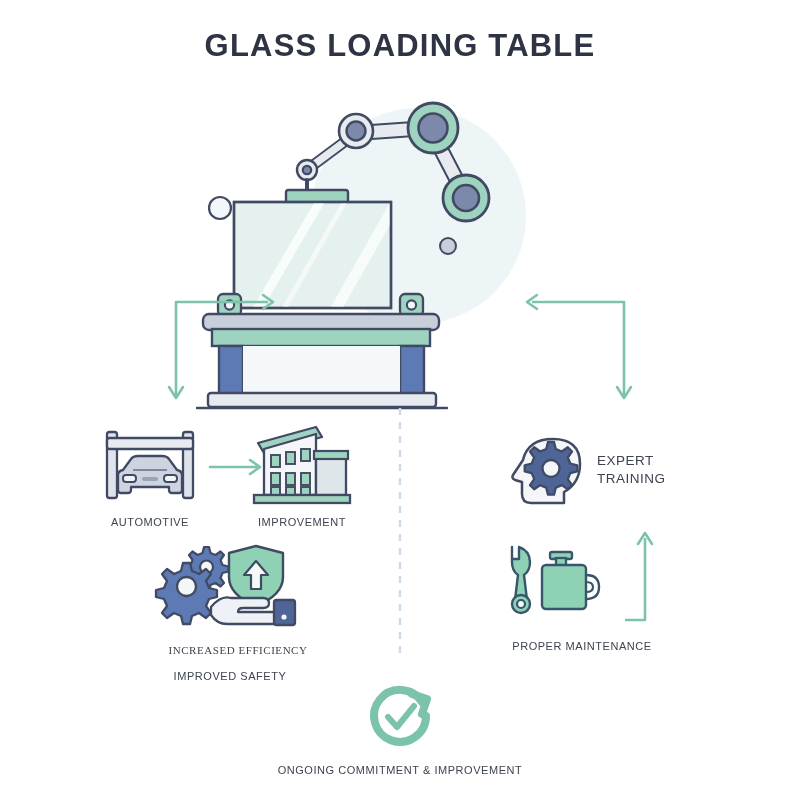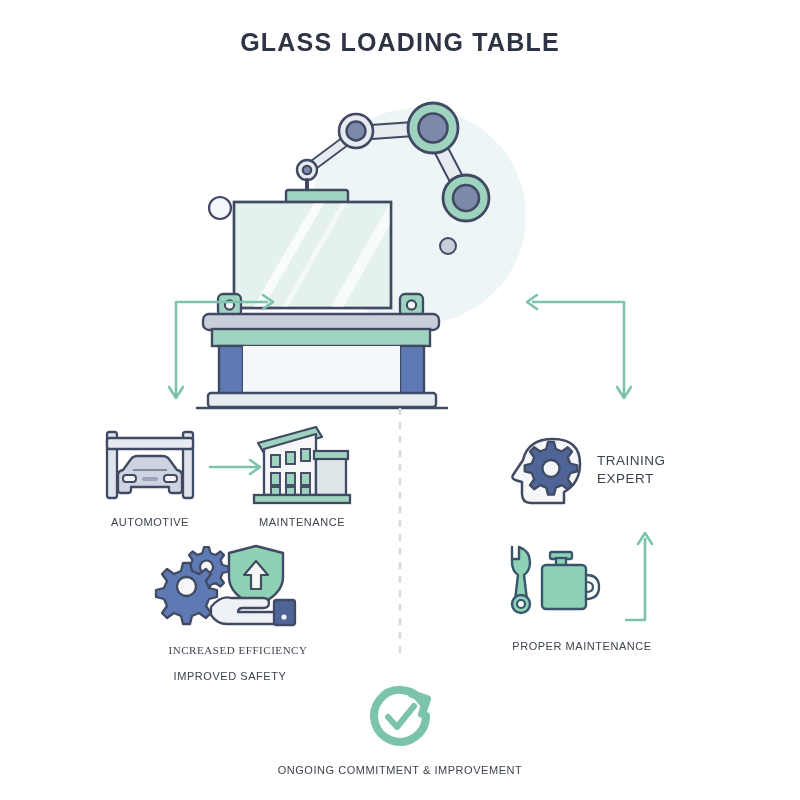--- a/index.html
+++ b/index.html
@@ -11,21 +11,21 @@
     position:relative;
     overflow:hidden;
   }
   #stage{ position:absolute; inset:0; width:800px; height:800px; }
 
   
   .title{
     position:absolute;
     top:28px; left:0; width:800px;
     text-align:center;
-    font-size:25px;
+    font-size:31px;
     font-weight:700;
     letter-spacing:1.2px;
     color:#2e3444;
   }
 
   
   .cap{
     position:absolute;
     text-align:center;
     font-size:11px;
@@ -182,21 +182,21 @@
     <rect x="53" y="24" width="9" height="12" fill="#9ed3bf" stroke="#414a63" stroke-width="1.9"></rect>
     <rect x="23" y="48" width="9" height="12" fill="#9ed3bf" stroke="#414a63" stroke-width="1.9"></rect>
     <rect x="38" y="48" width="9" height="12" fill="#9ed3bf" stroke="#414a63" stroke-width="1.9"></rect>
     <rect x="53" y="48" width="9" height="12" fill="#9ed3bf" stroke="#414a63" stroke-width="1.9"></rect>
     <rect x="23" y="62" width="9" height="8" fill="#9ed3bf" stroke="#414a63" stroke-width="1.9"></rect>
     <rect x="38" y="62" width="9" height="8" fill="#9ed3bf" stroke="#414a63" stroke-width="1.9"></rect>
     <rect x="53" y="62" width="9" height="8" fill="#9ed3bf" stroke="#414a63" stroke-width="1.9"></rect>
 
     <rect x="6" y="70" width="96" height="8" fill="#9ed3bf" stroke="#414a63" stroke-width="2.3"></rect>
   </svg>
-  <div class="cap" style="left:218px; top:512px; width:168px;">MAINTENANCE</div>
+  <div class="cap" style="left:218px; top:512px; width:168px;">IMPROVEMENT</div>
 
   <svg class="svgabs" style="left:155px; top:543px;" width="150" height="82" viewBox="0 0 150 82">
 
     <g>
       <path d="M49,4 l5,0 l1.5,6 l5,2 l5-3.5 l3.5,3.5 l-3.5,5 l2,5 l6,1.5 l0,5 l-6,1.5 l-2,5
                l3.5,5 l-3.5,3.5 l-5-3.5 l-5,2 l-1.5,6 l-5,0 l-1.5,-6 l-5,-2 l-5,3.5 l-3.5,-3.5
                l3.5,-5 l-2,-5 l-6,-1.5 l0,-5 l6,-1.5 l2,-5 l-3.5,-5 l3.5,-3.5 l5,3.5 l5,-2 Z" fill="#5e7ab5" stroke="#414a63" stroke-width="2.2" stroke-linejoin="round"></path>
       <circle cx="51.5" cy="24" r="6.5" fill="#f4f6f8" stroke="#414a63" stroke-width="2.2"></circle>
     </g>
 
@@ -227,22 +227,22 @@
              L14,64 Q14,73 23,73 Z" fill="#f4f6f8" stroke="#414a63" stroke-width="2.5" stroke-linejoin="round"></path>
     <g>
       <path d="M40,12 l6,0 l1.8,7 l6,2.5 l6,-4.2 l4.2,4.2 l-4.2,6 l2.5,6 l7,1.8 l0,6 l-7,1.8
                l-2.5,6 l4.2,6 l-4.2,4.2 l-6,-4.2 l-6,2.5 l-1.8,7 l-6,0 l-1.8,-7 l-6,-2.5 l-6,4.2
                l-4.2,-4.2 l4.2,-6 l-2.5,-6 l-7,-1.8 l0,-6 l7,-1.8 l2.5,-6 l-4.2,-6 l4.2,-4.2
                l6,4.2 l6,-2.5 Z" fill="#4f6597" stroke="#414a63" stroke-width="2.3" stroke-linejoin="round"></path>
       <circle cx="43" cy="38.5" r="8.5" fill="#f4f6f8" stroke="#414a63" stroke-width="2.3"></circle>
     </g>
   </svg>
   <div class="side-label" style="left:597px; top:452px; width:150px;">
+    <div>EXPERT</div>
     <div>TRAINING</div>
-    <div>EXPERT</div>
   </div>
 
   <svg class="svgabs" style="left:620px; top:530px;" width="40" height="92" viewBox="0 0 40 92">
     <path d="M5,90 L25,90 L25,8" stroke="#7cc3ab" stroke-width="2.6" fill="none" stroke-linejoin="round"></path>
     <path d="M18,14 L25,3 L32,14" stroke="#7cc3ab" stroke-width="2.6" fill="none" stroke-linecap="round" stroke-linejoin="round"></path>
   </svg>
 
   <svg class="svgabs" style="left:500px; top:542px;" width="110" height="78" viewBox="0 0 110 78">
 
     <g>

